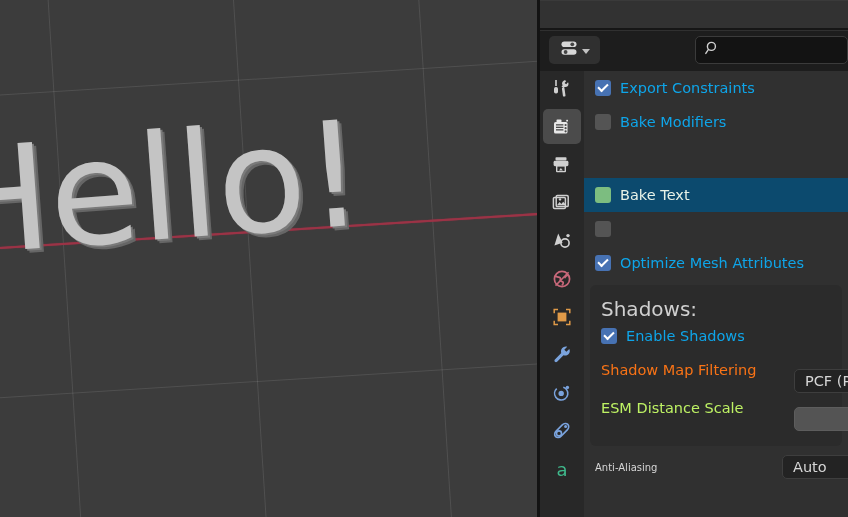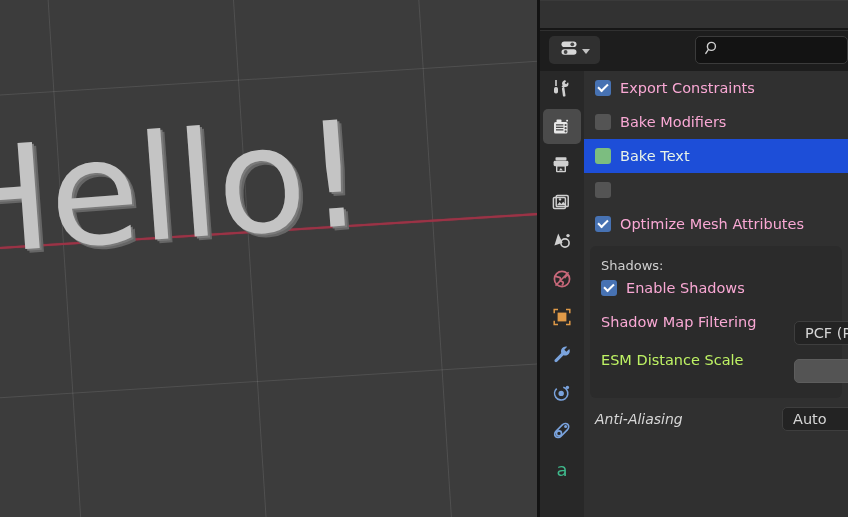--- a/index.html
+++ b/index.html
@@ -64,49 +64,49 @@
     display:flex; align-items:center; justify-content:center; }
   .tab.active { background:#4b4b4b; }
   .tab svg { display:block; }
 
   
   #content { position:absolute; left:44px; top:71px; width:264px; height:446px;
     background:#303030; overflow:hidden; }
 
   .prop-row { position:relative; height:34px; display:flex; align-items:center;
     padding-left:11px; }
-  .prop-row.hl { background:#1d4ed8; }
+  .prop-row.hl { background:#0c4a6e;margin-top:39px; }
 
   .cbox { width:16px; height:16px; border-radius:3px; background:#545454;
     flex:0 0 16px; display:flex; align-items:center; justify-content:center; }
   .cbox.on { background:#4772b3; }
   .cbox.hlbox { background:#7cbd80; }
   .cmark { width:10px; height:6px; border-left:2.2px solid #fff; border-bottom:2.2px solid #fff;
     transform:rotate(-45deg) translate(1px,-1px); }
 
-  .lbl { margin-left:9px; font-size:14.5px; color:#f9a8d4; white-space:nowrap; }
+  .lbl { margin-left:9px; font-size:14.5px; color:#0ea5e9; white-space:nowrap; }
   .prop-row.hl .lbl { color:#e8f3e8; }
 
   
   #subpanel { position:relative; margin:5px 6px 0 6px; background:#2b2b2b;
     border-radius:6px; padding:6px 0 8px 0; }
-  .sp-title { font-size:13px; color:#d0d0d0; padding:6px 0 7px 11px; }
+  .sp-title { font-size:20px; color:#d0d0d0; padding:6px 0 7px 11px; }
   .sp-row { position:relative; height:38px; display:flex; align-items:flex-start;
     padding-left:11px; }
-  .sp-row .name { font-size:14.5px; color:#f9a8d4; white-space:nowrap; }
+  .sp-row .name { font-size:14.5px; color:#f97316; white-space:nowrap; }
   .sp-row .name.dim { color:#bef264; }
   .widget { position:absolute; left:204px; top:7px; width:120px; height:24px;
     background:#232323; border:1px solid #3e3e3e; border-radius:5px;
     display:flex; align-items:center; padding-left:10px; overflow:hidden; }
   .widget .wval { font-size:14.5px; color:#d6d6d6; white-space:nowrap; }
   .widget.num { background:#545454; border-color:#5d5d5d; }
 
   .bottom-row { position:relative; height:38px; display:flex; align-items:center;
     padding-left:11px; margin-top:2px; }
-  .bottom-row .name { font-size:14px; color:#d6d6d6;font-style:italic; }
+  .bottom-row .name { font-size:10px; color:#d6d6d6; }
   .bottom-row .widget { left:198px; }
 </style>
 </head>
 <body>
 
 <div id="app">
 
   <div id="viewport">
     <div id="grid-layer">
 

